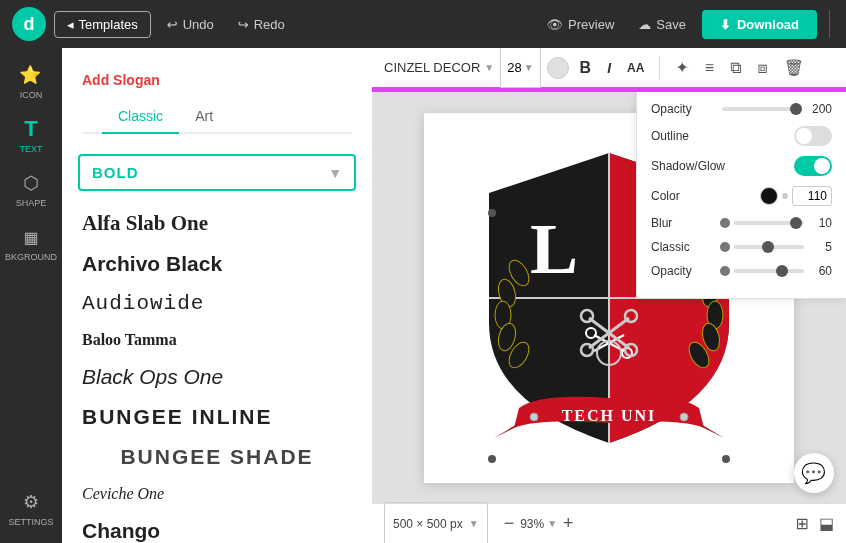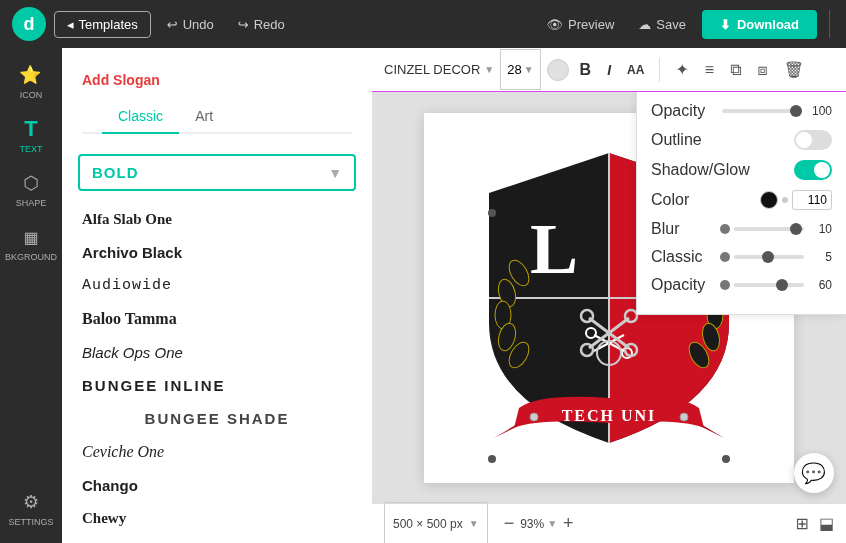--- a/index.html
+++ b/index.html
@@ -181,21 +181,21 @@
       font-size: 14px;
     }
 
     .font-list {
       overflow-y: auto;
       flex: 1;
       padding: 4px 0;
     }
     .font-list-item {
       padding: 8px 20px;
-      font-size: 15px;
+      font-size: 21px;
       cursor: pointer;
       color: #222;
     }
 
     .font-alfa-slab { font-family: serif; font-weight: 900; }
     .font-archivo-black { font-family: Arial Black, sans-serif; font-weight: 900; }
     .font-audiowide { font-family: Courier New, monospace; letter-spacing: 1px; }
     .font-baloo { font-family: Georgia, serif; font-weight: 900; font-size: 16px !important; }
     .font-black-ops { font-family: Impact, sans-serif; font-style: italic; }
     .font-bungee-inline { font-family: Impact, sans-serif; letter-spacing: 2px; font-weight: 900; }
@@ -210,21 +210,21 @@
       background: #e0e0e0;
       display: flex;
       flex-direction: column;
       position: relative;
     }
 
     
     .format-bar {
       height: 44px;
       background: #fff;
-      border-bottom: 1px solid #d946ef;
+      border-bottom: 5px solid #d946ef;
       display: flex;
       align-items: center;
       padding: 0 12px;
       gap: 6px;
       flex-shrink: 0;
     }
     .format-font-name {
       font-size: 13px;
       color: #333;
       min-width: 110px;
@@ -335,21 +335,21 @@
       border-bottom: 1px solid #ddd;
       padding: 10px 14px;
       z-index: 10;
       box-shadow: -2px 2px 8px rgba(0,0,0,0.08);
     }
     .panel-row {
       display: flex; align-items: center; justify-content: space-between;
       margin-bottom: 10px;
     }
     .panel-label {
-      font-size: 16px; color: #333; font-weight: 500;
+      font-size: 12px; color: #333; font-weight: 500;
     }
     .panel-slider {
       display: flex; align-items: center; gap: 6px;
     }
     .slider-track {
       width: 80px; height: 4px; background: #ddd; border-radius: 2px; position: relative;
     }
     .slider-thumb {
       width: 12px; height: 12px; border-radius: 50%; background: #555; position: absolute; top: -4px;
     }
@@ -529,21 +529,21 @@
     </div>
 
     <div class="shadow-panel">
 
       <div class="panel-row">
         <span class="panel-label">Opacity</span>
         <div class="panel-slider">
           <div class="slider-track">
             <div class="slider-thumb" style="left:68px;background:#555;"></div>
           </div>
-          <span class="panel-value">100</span>
+          <span class="panel-value">200</span>
         </div>
       </div>
 
       <div class="panel-row">
         <span class="panel-label">Outline</span>
         <div class="toggle-switch">
           <div class="toggle-knob"></div>
         </div>
       </div>
 

